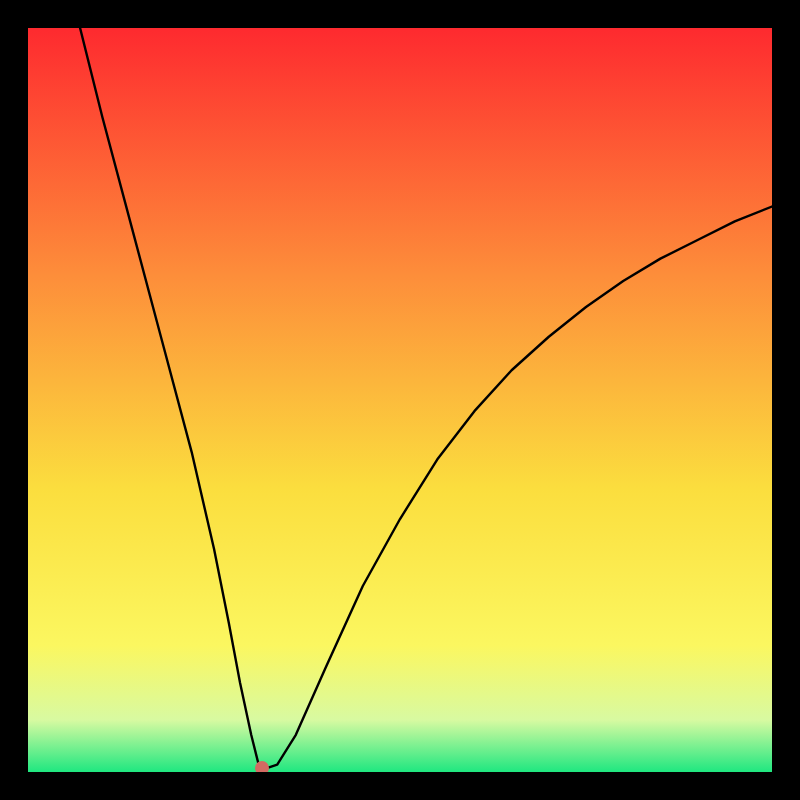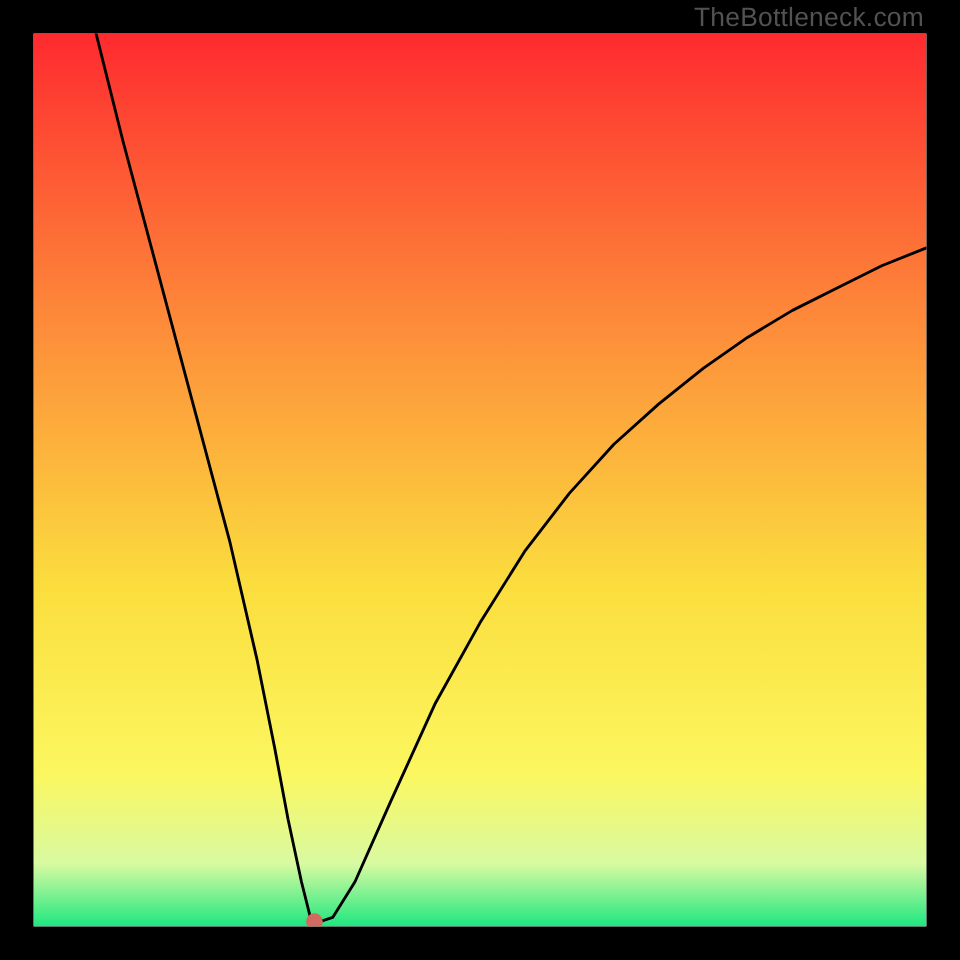--- a/index.html
+++ b/index.html
@@ -66,21 +66,20 @@
 </head>
 <body>
 
 <div class="frame">
 
   <div class="black-border border-top"></div>
   <div class="black-border border-bottom"></div>
   <div class="black-border border-left"></div>
   <div class="black-border border-right"></div>
 
-  <div class="watermark">TheBottleneck.com</div>
 
   <div class="plot-area">
 
     <svg class="curve" viewBox="0 0 744 744" preserveAspectRatio="none">
       <defs>
         <linearGradient id="bg-grad" x1="0" y1="0" x2="0" y2="1">
           <stop id="g0" offset="0%" stop-color="#fe2a2f"></stop>
           <stop id="g1" offset="33%" stop-color="#fd8d3a"></stop>
           <stop id="g2" offset="62%" stop-color="#fbde3e"></stop>
           <stop id="g3" offset="83%" stop-color="#fbf760"></stop>

